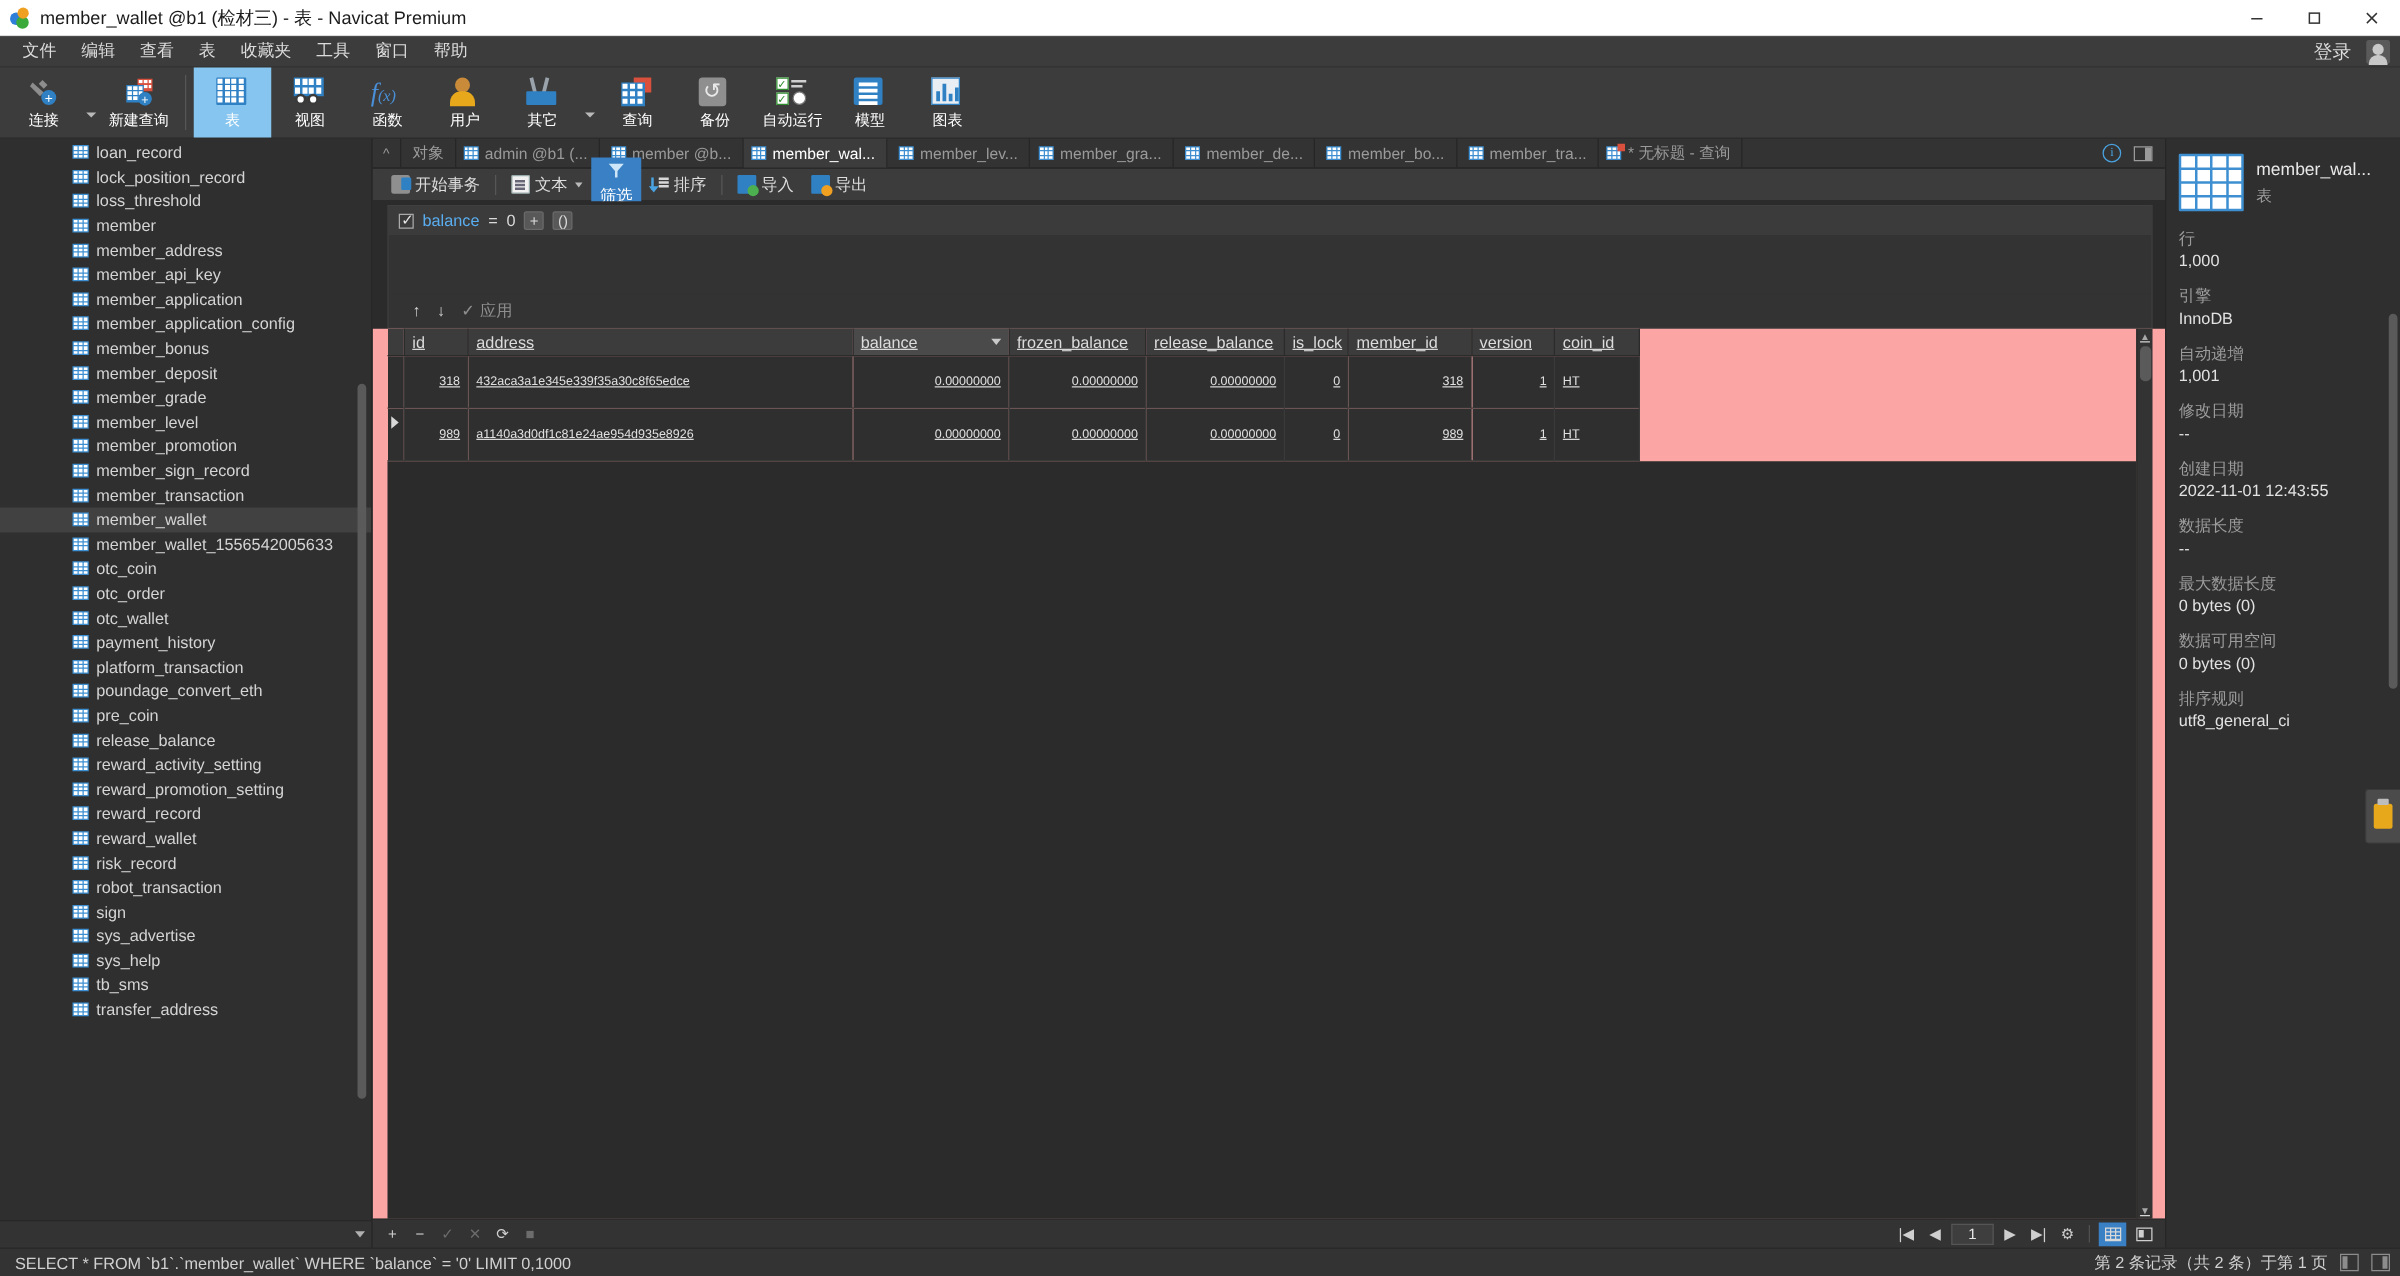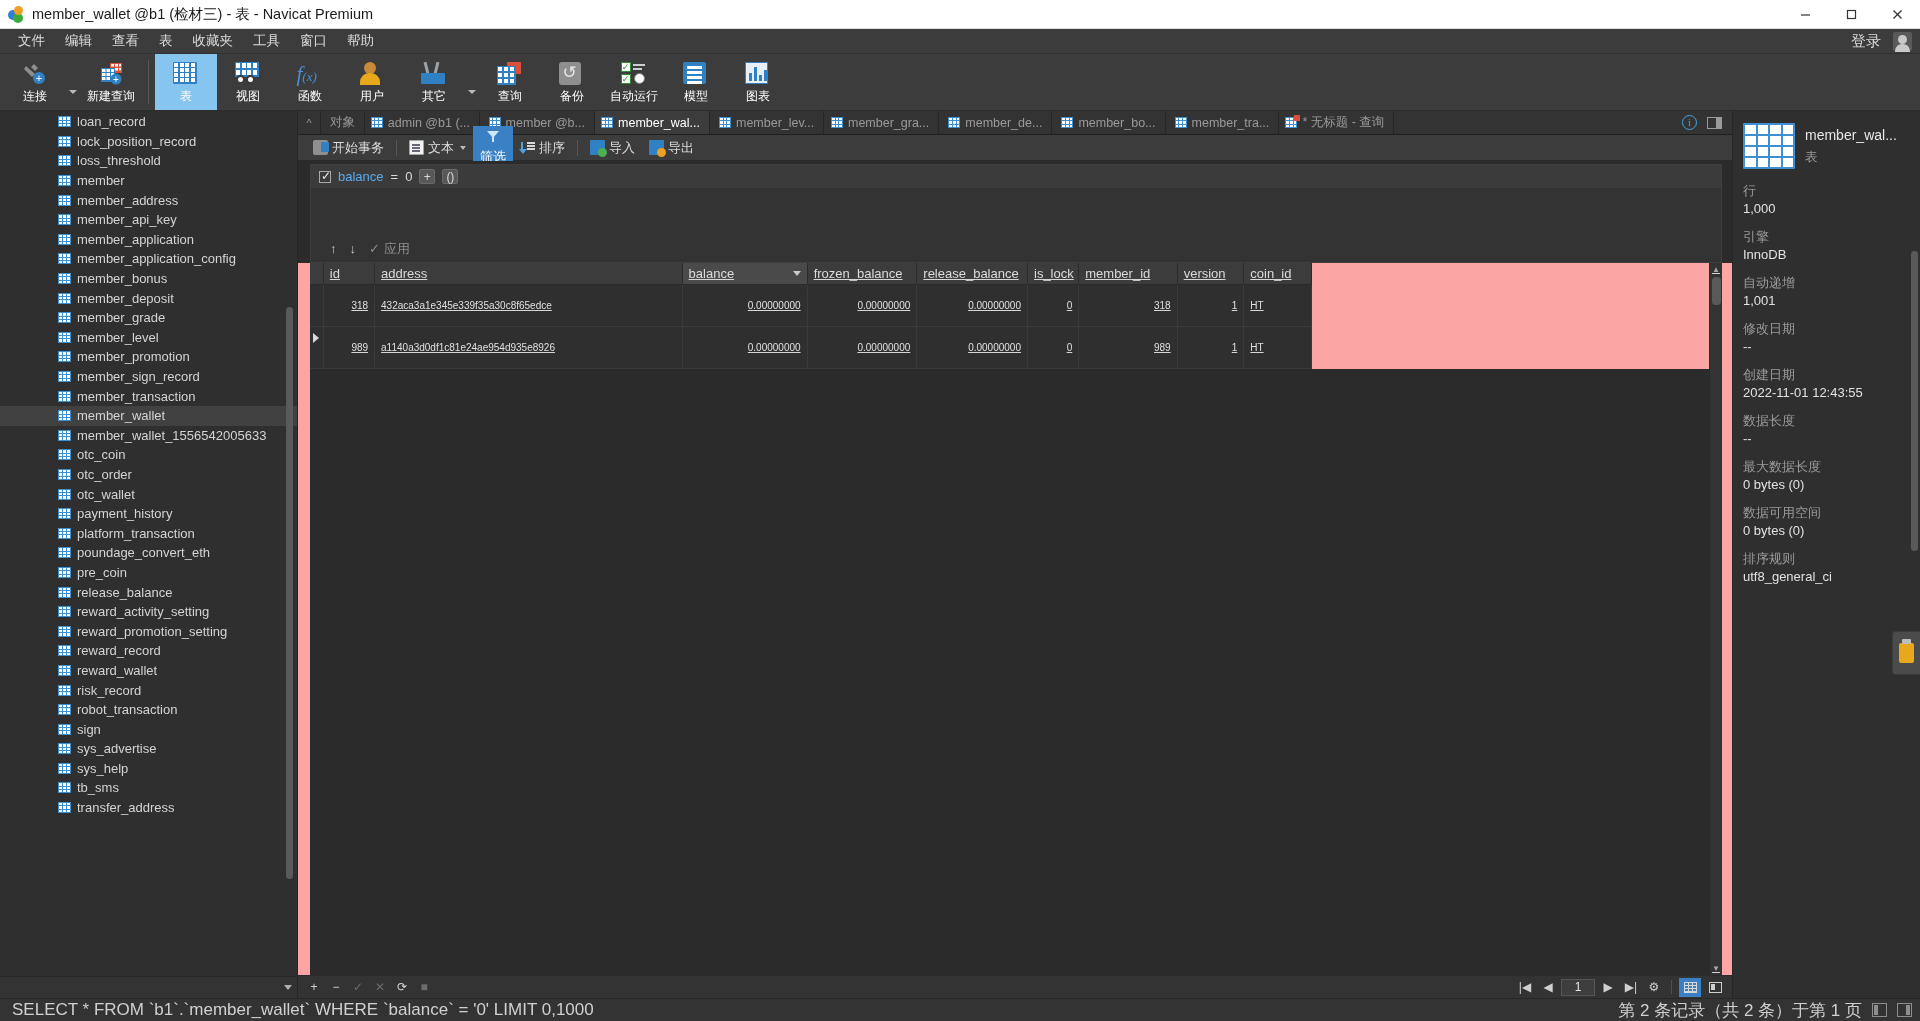--- a/index.html
+++ b/index.html
@@ -186,21 +186,21 @@
   .ip-field{ padding:0 10px 9px 10px;}
   .ip-label{ color:#9b9b9b;font-size:13px;line-height:19px;}
   .ip-value{ color:#e2e2e2;font-size:13px;line-height:18px;}
   .ip-scroll{position:absolute;right:2px;top:140px;width:7px;height:300px;background:#5a5a5a;border-radius:4px;}
   .usbtab{position:absolute;right:0;top:520px;width:28px;height:44px;background:#4b4b4b;border:1px solid #3a3a3a;
           border-right:0;border-radius:3px 0 0 3px;display:flex;align-items:center;justify-content:center;}
   .usb{width:15px;height:20px;background:#e8a81c;border-radius:2px;position:relative;}
   .usb:after{content:"";position:absolute;left:3px;top:-4px;width:9px;height:5px;background:#bdbdbd;border-radius:1px;}
   
   .statusbar{ height:23px;background:#333333;border-top:1px solid #272727;display:flex;align-items:center;
-    padding:0 8px;color:#d0d0d0;font-size:17px;}
+    padding:0 8px;color:#d0d0d0;font-size:13px;}
   .statusbar .sql{ padding-left:4px; }
   .statusbar .right{ margin-left:auto;display:flex;align-items:center;gap:10px;}
   .st-ico{width:15px;height:14px;border:1.4px solid #8d8d8d;position:relative;}
   .st-ico:after{content:"";position:absolute;left:1px;top:1px;width:4px;height:10px;background:#8d8d8d;}
   .st-ico.b:after{left:auto;right:1px;}
 </style>
 </head>
 <body>
 
 <div class="titlebar">

